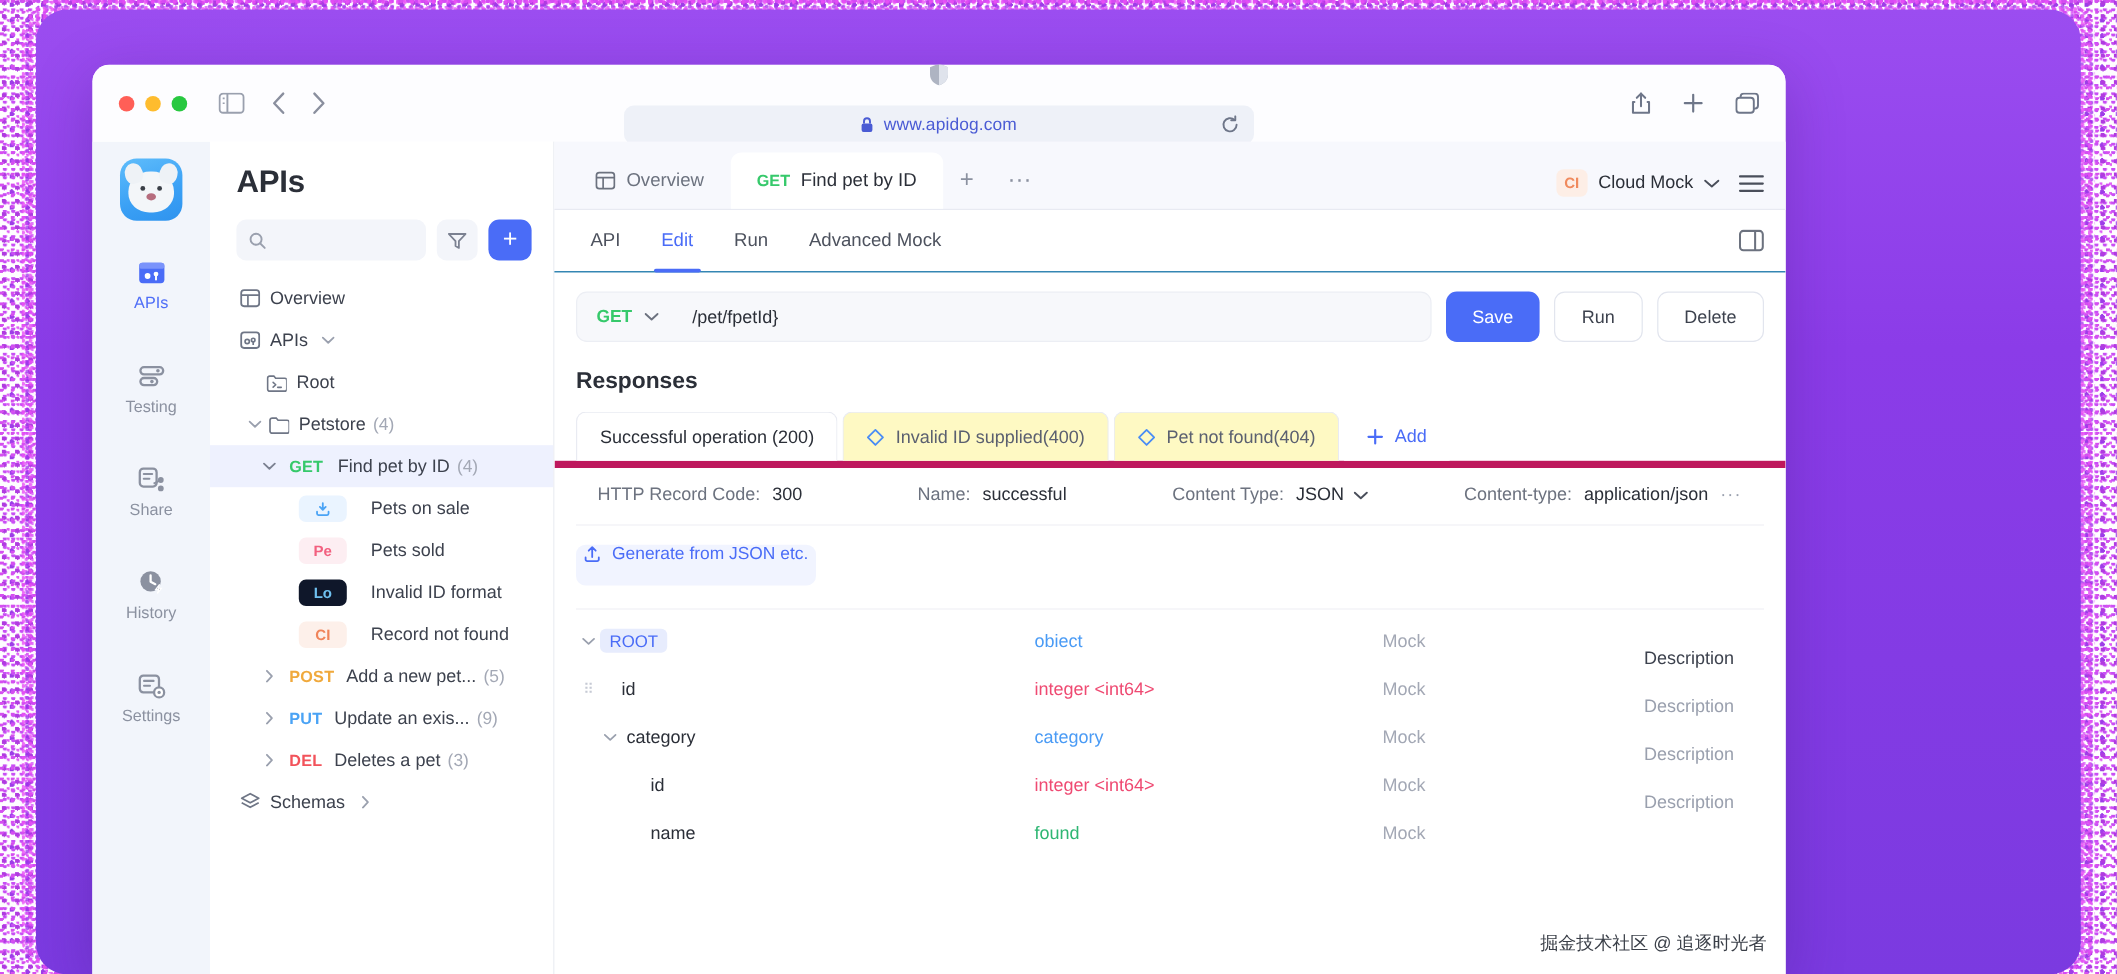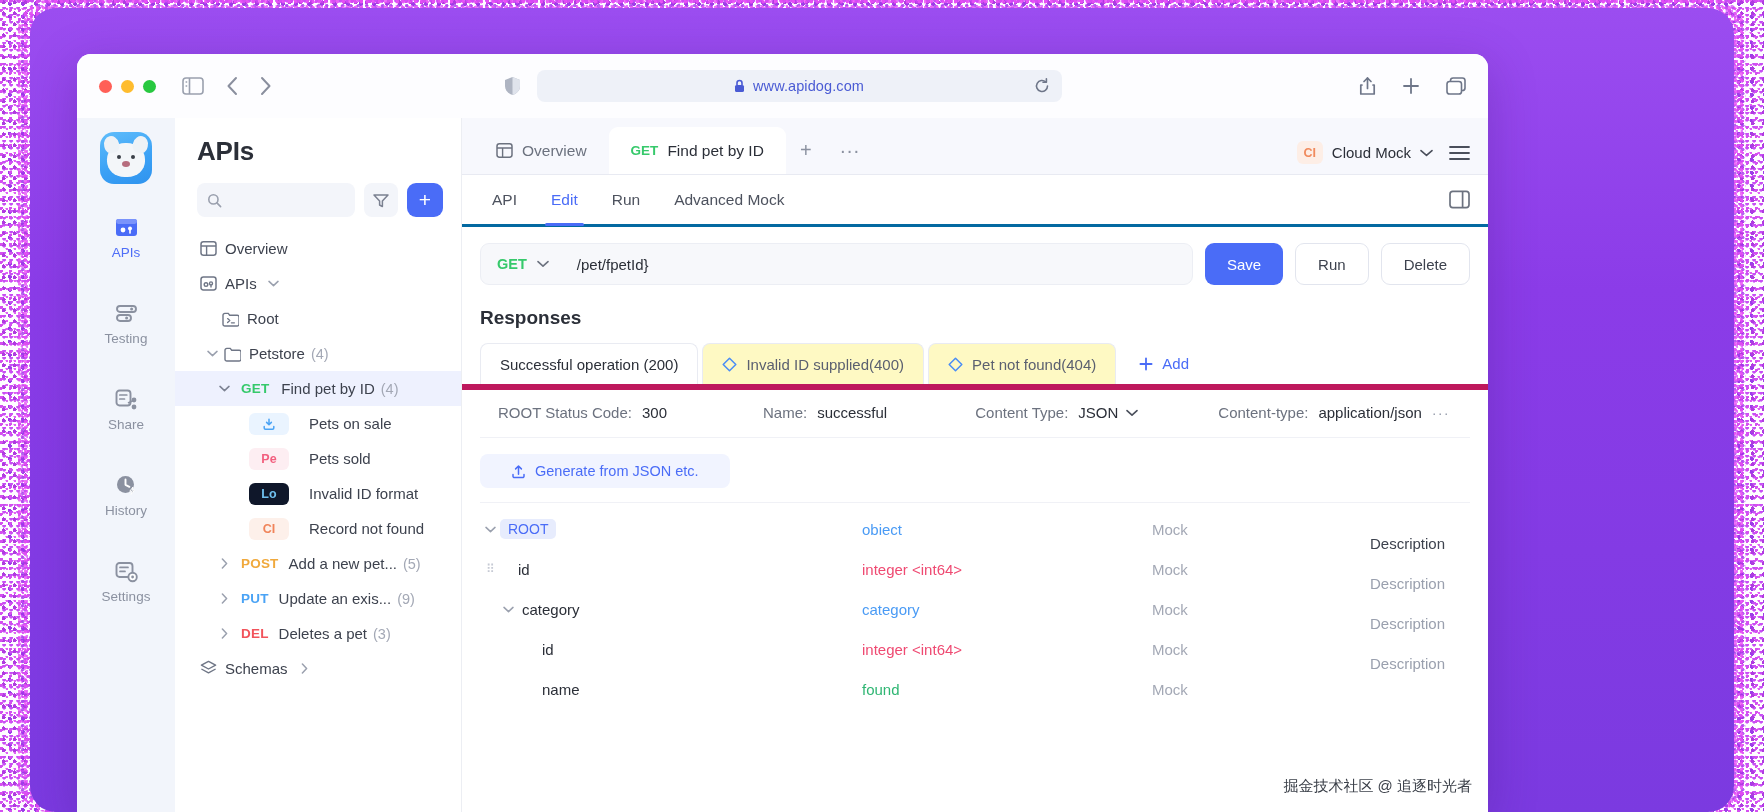--- a/index.html
+++ b/index.html
@@ -70,21 +70,21 @@
   .chrome-icon {
     color: #8a8f9e;
     display: inline-flex; align-items: center; justify-content: center;
   }
   .sidebar-toggle { margin-left: 26px; }
   .nav-arrows { margin-left: 22px; display: flex; gap: 20px; }
 
   .url-wrap {
     position: absolute; left: 0; right: 0;
     display: flex; align-items: center; justify-content: center;
-    gap: 16px; pointer-events: none;
+    gap: 16px; pointer-events: none; flex-direction: column;
   }
   .shield { pointer-events: auto; }
   .urlbar {
     pointer-events: auto;
     width: 525px; height: 32px;
     background: #eef1f8; border-radius: 8px;
     display: flex; align-items: center; justify-content: center;
     position: relative;
   }
   .url-text {
@@ -228,21 +228,21 @@
   }
   .mock-chip {
     width: 26px; height: 23px; border-radius: 6px; background: #fdeee6;
     color: #f08a5d; font-size: 12.5px; font-weight: 600;
     display: flex; align-items: center; justify-content: center;
   }
   .hamburger { color: #4a4f5b; cursor: pointer; }
 
   .subtabs {
     height: 52px; display: flex; align-items: center; gap: 10px;
-    padding: 0 18px 0 18px; border-bottom: 3px solid #0369a1;
+    padding: 0 18px 0 18px; border-bottom: 1px solid #0369a1;
     position: relative;
   }
   .stab {
     font-size: 15.5px; color: #4d525e; padding: 0 12px; height: 52px;
     display: flex; align-items: center; cursor: pointer; position: relative;
   }
   .stab.active { color: #4a6cf7; font-weight: 500; }
   .stab.active:after {
     content:""; position:absolute; left:6px; right:6px; bottom:0;
     height:3px; background:#4a6cf7; border-radius:2px;
@@ -300,22 +300,22 @@
   .meta-v { color: #2b2f38; }
   .meta-g { display: flex; align-items: center; }
   .m1 { margin-left: 0; }
   .m2 { margin-left: 96px; }
   .m3 { margin-left: 88px; }
   .m4 { margin-left: 80px; }
   .dots3 { margin-left: 10px; color: #9aa0ae; letter-spacing: 1px; }
 
   .gen-row { padding: 16px 18px 14px 18px; }
   .gen-btn {
-    display: inline-flex; align-items: center; gap: 9px;
-    height: 34px; padding: 0 31px; border-radius: 8px;
+    display: inline-flex; gap: 9px;
+    height: 34px; padding: 0 6px; border-radius: 8px;
     background: #f1f4ff; color: #4a6cf7; font-size: 14.5px; cursor: pointer;
   }
 
   .schema {
     margin: 0 18px; border-top: 1px solid #f0f1f6;
     padding-top: 6px;
   }
   .srow {
     height: 40px; display: flex; align-items: center;
     font-size: 15px; color: #2b2f38;
@@ -761,21 +761,21 @@
                 <line x1="7" y1="1.4" x2="7" y2="12.6" stroke="#4a6cf7" stroke-width="1.8" stroke-linecap="round"></line>
                 <line x1="1.4" y1="7" x2="12.6" y2="7" stroke="#4a6cf7" stroke-width="1.8" stroke-linecap="round"></line>
               </svg>
           </span>
           <span>Add</span>
         </div>
       </div>
 
       <div class="meta-row">
         <span class="meta-g m1">
-          <span class="meta-k">ROOT Status Code:</span>
+          <span class="meta-k">HTTP Record Code:</span>
           <span class="meta-v">300</span>
         </span>
         <span class="meta-g m2">
           <span class="meta-k">Name:</span>
           <span class="meta-v">successful</span>
         </span>
         <span class="meta-g m3">
           <span class="meta-k">Content Type:</span>
           <span class="meta-v">JSON</span>
           <span style="margin-left:8px">

